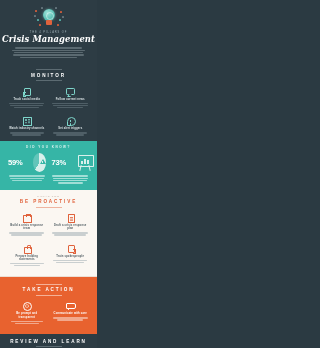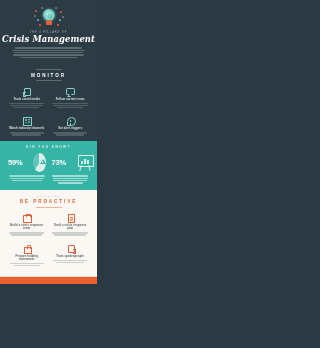--- a/index.html
+++ b/index.html
@@ -2,21 +2,21 @@
 <html><head>
 <meta charset="utf-8">
 <style>
   html,body{margin:0;padding:0;}
   body{
     width:97px;height:348px;overflow:hidden;
     background:#2b3a42;
     font-family:"Liberation Sans",sans-serif;
     -webkit-font-smoothing:antialiased;
   }
-  .poster{width:97px;height:284px;position:relative;overflow:hidden;background:#2d3c44;}
+  .poster{width:97px;height:348px;position:relative;overflow:hidden;background:#2d3c44;}
 
   
   .ln{
     display:block;height:1.4px;margin:0.9px auto;border-radius:1px;
     background:currentColor;opacity:.34;font-size:0;line-height:0;
     color:#cfd8da;overflow:hidden;text-indent:-999px;
   }
 
   
   .header{background:#2d3c44;padding:7px 0 5px;position:relative;}

